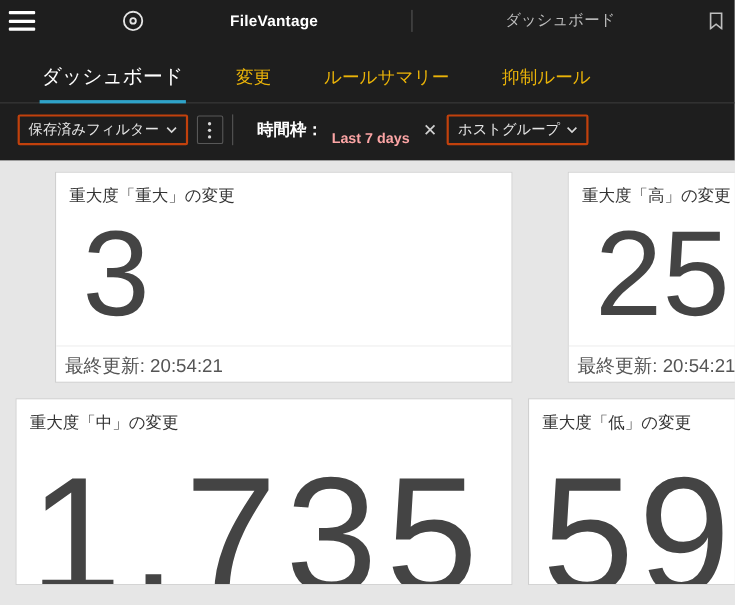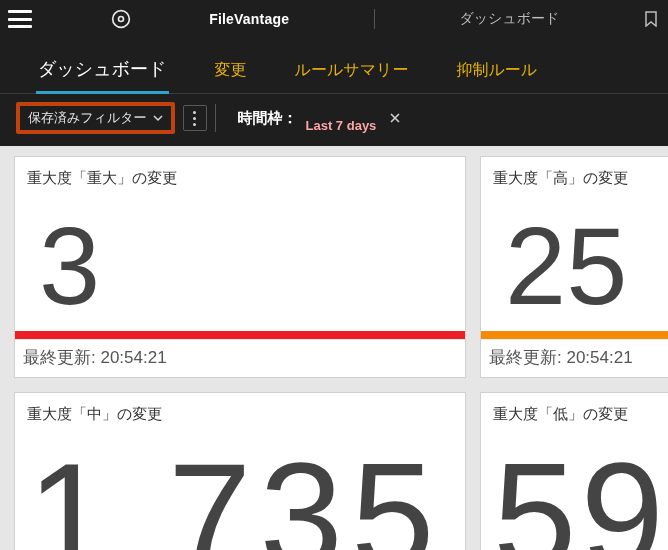--- a/index.html
+++ b/index.html
@@ -65,21 +65,21 @@
     height:3px; background:#2fa3c9;
   }
   
   .filterbar {
     display:flex; align-items:center; gap:8px;
     padding: 10px 10px 14px 16px;
     height: 52px;
   }
   .chip {
     display:inline-flex; align-items:center;
-    border:4px solid #c2410c; color:#e6e6e6;
+    border:2px solid #c2410c; color:#e6e6e6;
     padding: 3px 8px; border-radius:2px;
     font-size:13px; gap:6px;
     background:#1e1e1e;
     white-space:nowrap;
   }
   .chevron { width:10px; height:10px; }
   .more {
     width:24px; height:26px; display:flex; align-items:center; justify-content:center;
     border:1px solid #585858; border-radius:2px;
   }
@@ -116,21 +116,21 @@
     flex:1; display:flex; align-items:flex-end; padding: 0 0 10px 24px;
   }
   .card-top .big-n { font-size:110px; }
   .bar { height:8px; width:100%; }
   .bar-red { background:#ec1d24; }
   .bar-orange { background:#f58a06; }
   .card-foot {
     color:#555; font-size:17px; padding:6px 8px 8px 8px;
     border-top:1px solid #eee;
   }
-  .card-top { height:222px; }
+  .card-top { height:192px;margin-left:36px; }
   .card-bottom {
     height:170px; 
   }
   .card-bottom .num-wrap {
     flex:1; display:flex; align-items:flex-end; padding: 0 0 0 12px;
     overflow:hidden;
   }
   .card-bottom .big-n { font-size:150px; letter-spacing: 8px; position:relative; top:30px;}
   .card-bottom.right .big-n { font-size:150px; letter-spacing: 4px; top:30px;}
 </style>
@@ -188,20 +188,26 @@
         </div>
     </div>
     <div class="vsep2"></div>
     <span class="tf-label">時間枠：</span>
     <span class="tf-value">Last 7 days</span>
     <span class="tf-close">
       <svg viewBox="0 0 14 14">
           <path d="M3 3 L11 11 M11 3 L3 11" stroke="#cfcfcf" stroke-width="1.6"></path>
         </svg>
     </span>
+    <div class="chip">
+      <span>ホストグループ</span>
+      <svg class="chevron" viewBox="0 0 10 10">
+          <path d="M1 3 L5 7 L9 3" fill="none" stroke="#d8d8d8" stroke-width="1.5"></path>
+        </svg>
+    </div>
   </div>
 </div>
 
 <div class="board">
 
   <div class="card card-top">
     <div class="card-title">重大度「重大」の変更</div>
     <div class="num-wrap">
         <div class="big-n">3</div>
       </div>

